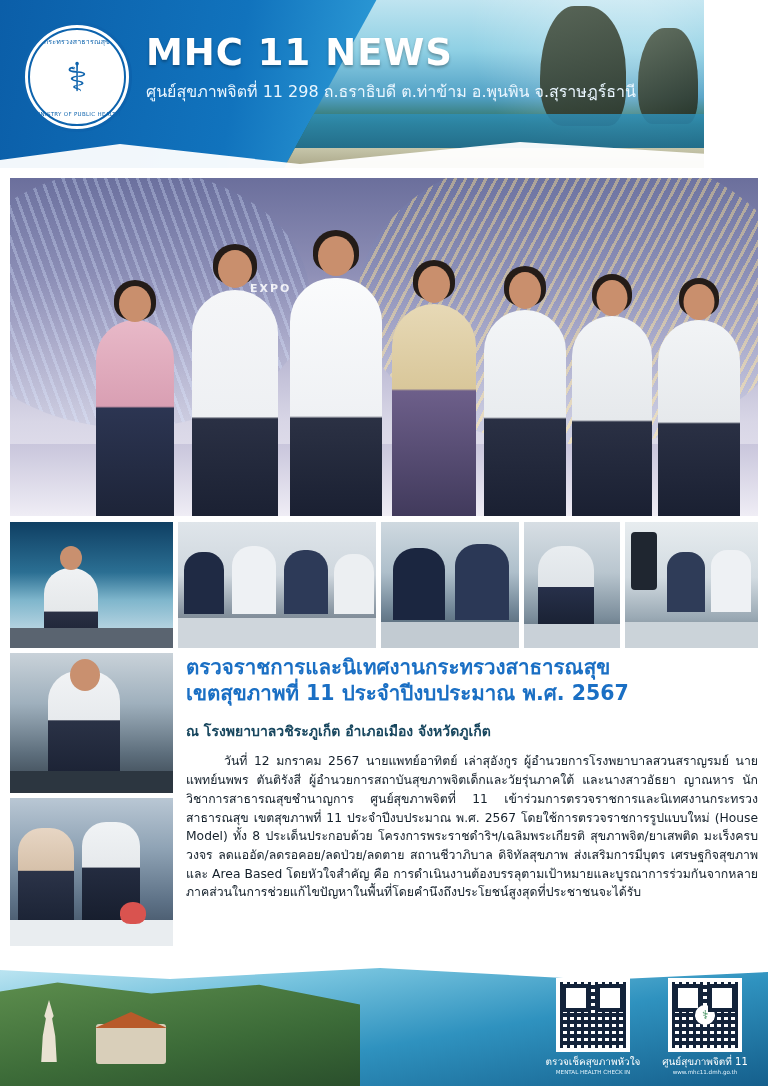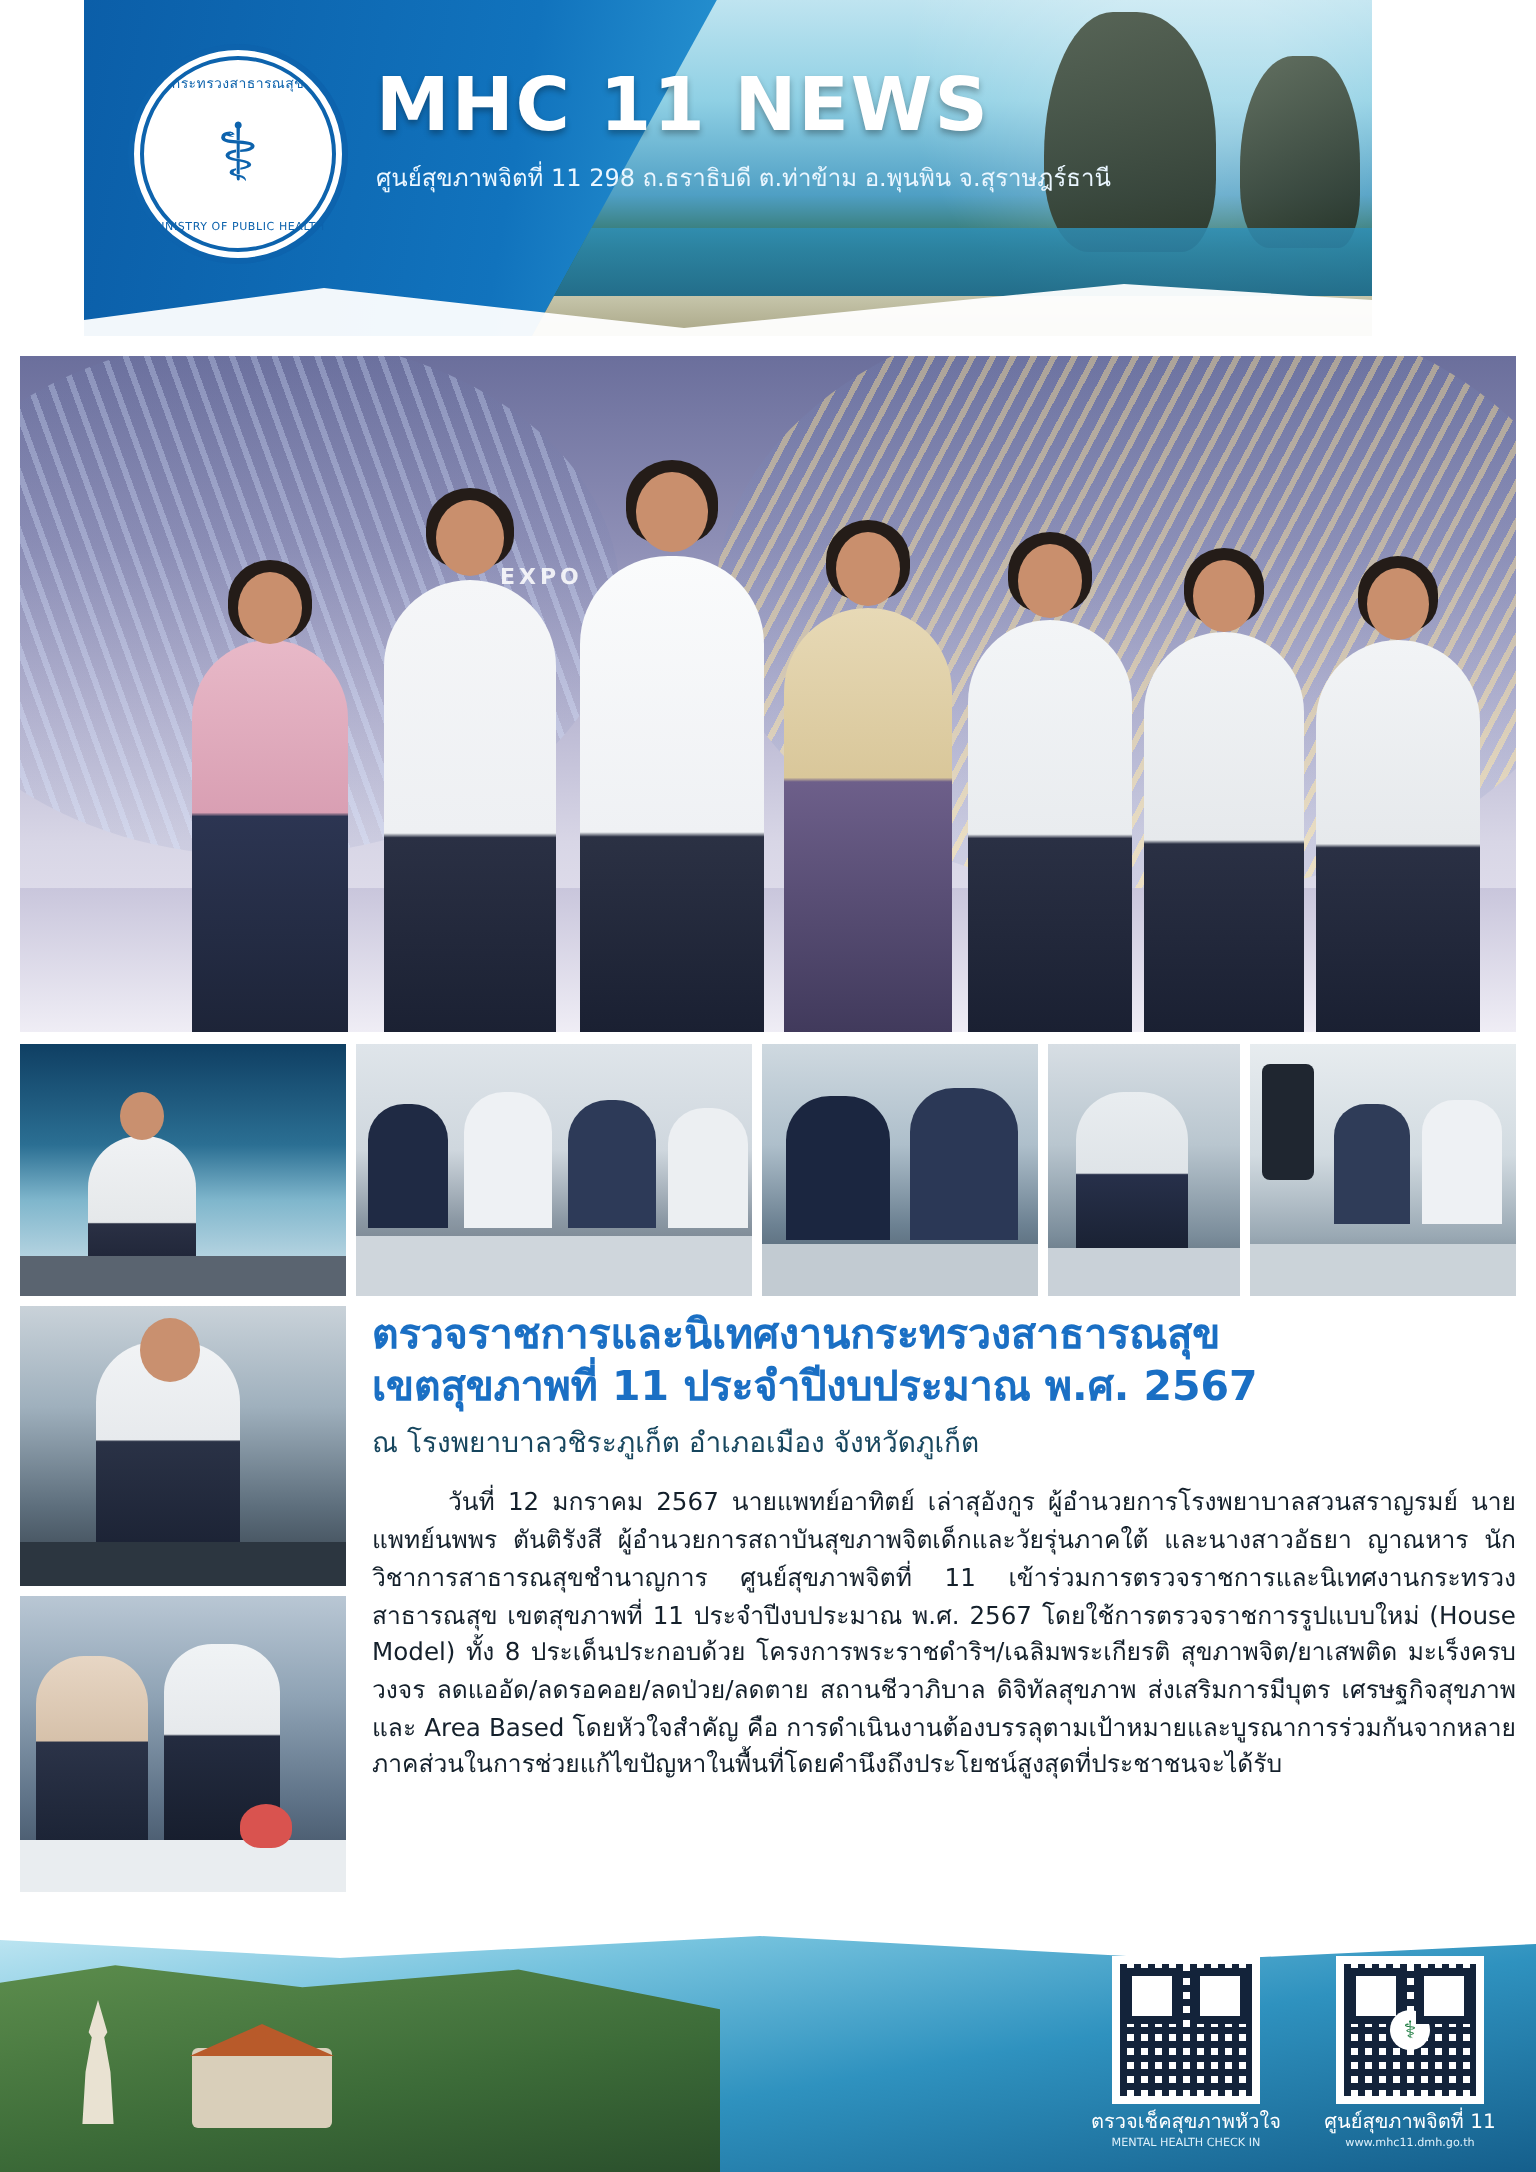--- a/index.html
+++ b/index.html
@@ -12,24 +12,23 @@
   .page {
     position: relative;
     width: 768px; height: 1086px;
     background: #ffffff;
     overflow: hidden;
   }
 
   
   .header {
     position: relative;
-    width: 644px; height: 168px;
+    width: 704px; height: 168px;
     background: linear-gradient(100deg,#0b5ea8 0%,#1173bd 34%,#2a97d4 52%,#67c4e0 70%,#a9dde8 100%);
     overflow: hidden;
-    margin-left: 42px;
   }
   .hdr-photo {
     position: absolute; right: 0; top: 0; width: 420px; height: 168px;
     background:
       radial-gradient(circle at 78% 18%, rgba(255,255,255,.25) 0 12%, rgba(255,255,255,0) 40%),
       linear-gradient(180deg,#bfe4f0 0%, #8fd0e4 30%, #4f9fc4 58%, #2f6f59 74%, #1e4a34 100%);
     clip-path: polygon(22% 0, 100% 0, 100% 100%, 0 100%);
   }
   .hdr-rock {
     position:absolute; right:78px; top:6px; width:86px; height:120px;
@@ -87,21 +86,21 @@
   .hdr-line1 {
     color:#ffffff; font-size:25px; font-weight:bold; line-height:1.1;
     text-shadow: 0 1px 2px rgba(0,0,0,.25);
   }
   .hdr-line2 {
     color:#ffffff; font-size:37px; font-weight:bold; letter-spacing:1px;
     line-height:1.15; margin-top:4px;
     text-shadow: 0 2px 3px rgba(0,0,0,.3);
   }
   .hdr-line3 {
-    color:#eaf6ff; font-size:12px; margin-top:7px; line-height:1.2;
+    color:#eaf6ff; font-size:16px; margin-top:7px; line-height:1.2;
   }
 
   
   .main-photo {
     position:absolute; left:10px; top:178px; width:748px; height:338px;
     background: linear-gradient(180deg,#6b6f9c 0%,#8e8fb6 28%,#b9b7d2 52%,#d8d6e6 72%,#ece9f3 100%);
     overflow:hidden;
   }
   .mp-arc {
     position:absolute; right:-40px; top:-30px; width:440px; height:300px;
@@ -149,21 +148,21 @@
   
   .lower-left-1 { position:absolute; left:10px; top:653px; width:163px; height:140px; overflow:hidden; }
   .lower-left-2 { position:absolute; left:10px; top:798px; width:163px; height:148px; overflow:hidden; }
 
   
   .article { position:absolute; left:186px; top:654px; width:572px; }
   .art-title {
     color:#1a6fc4; font-size:20.5px; font-weight:bold; line-height:1.28;
   }
   .art-sub {
-    color:#17465e; font-size:14px; font-weight:normal; margin-top:4px;
+    color:#17465e; font-size:14px; font-weight:bold; margin-top:14px;
   }
   .art-body {
     margin-top:10px; color:#14202b; font-size:12.3px; line-height:1.52;
     text-align: justify;
   }
   .art-body p { margin-bottom:1px; }
   .indent { display:inline-block; width:38px; }
 
   
   .footer {

